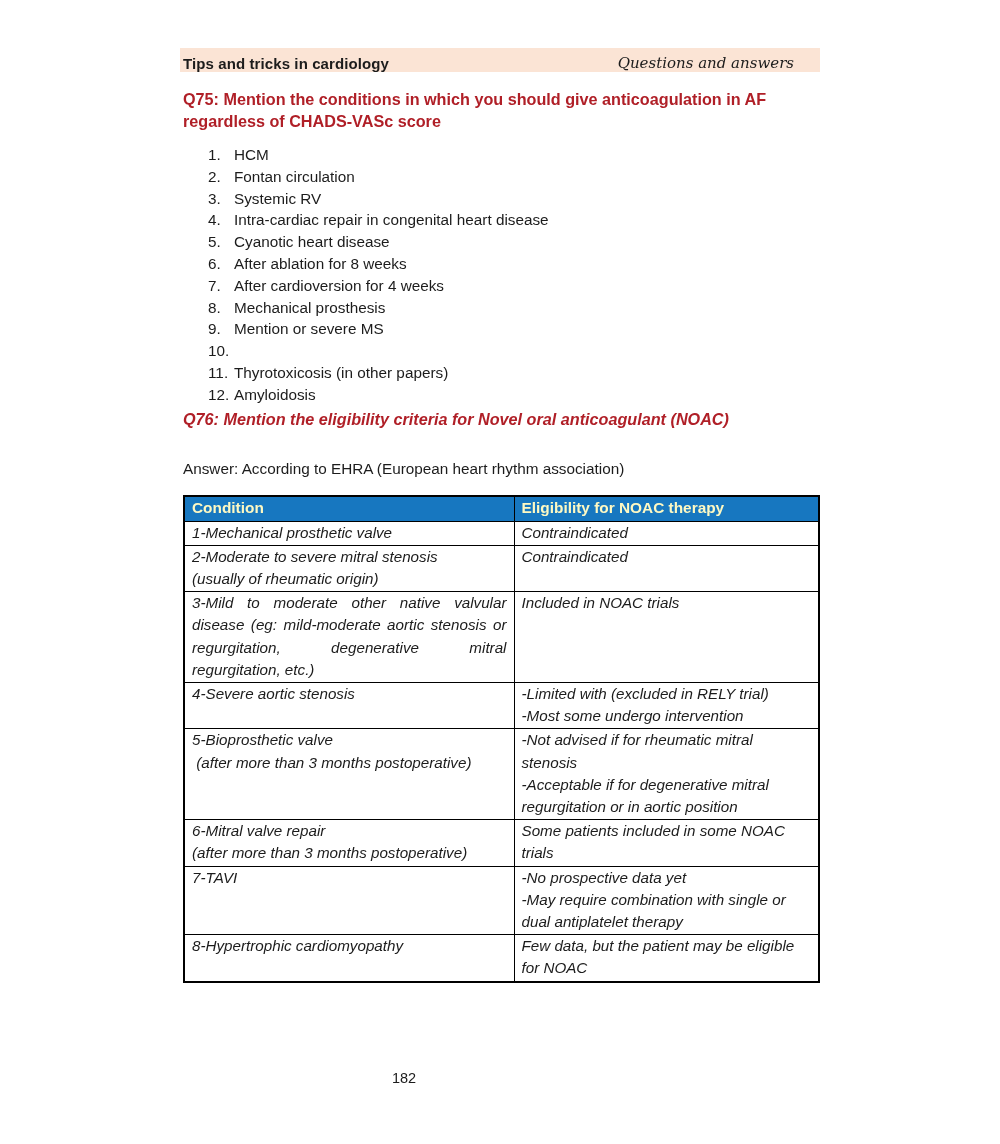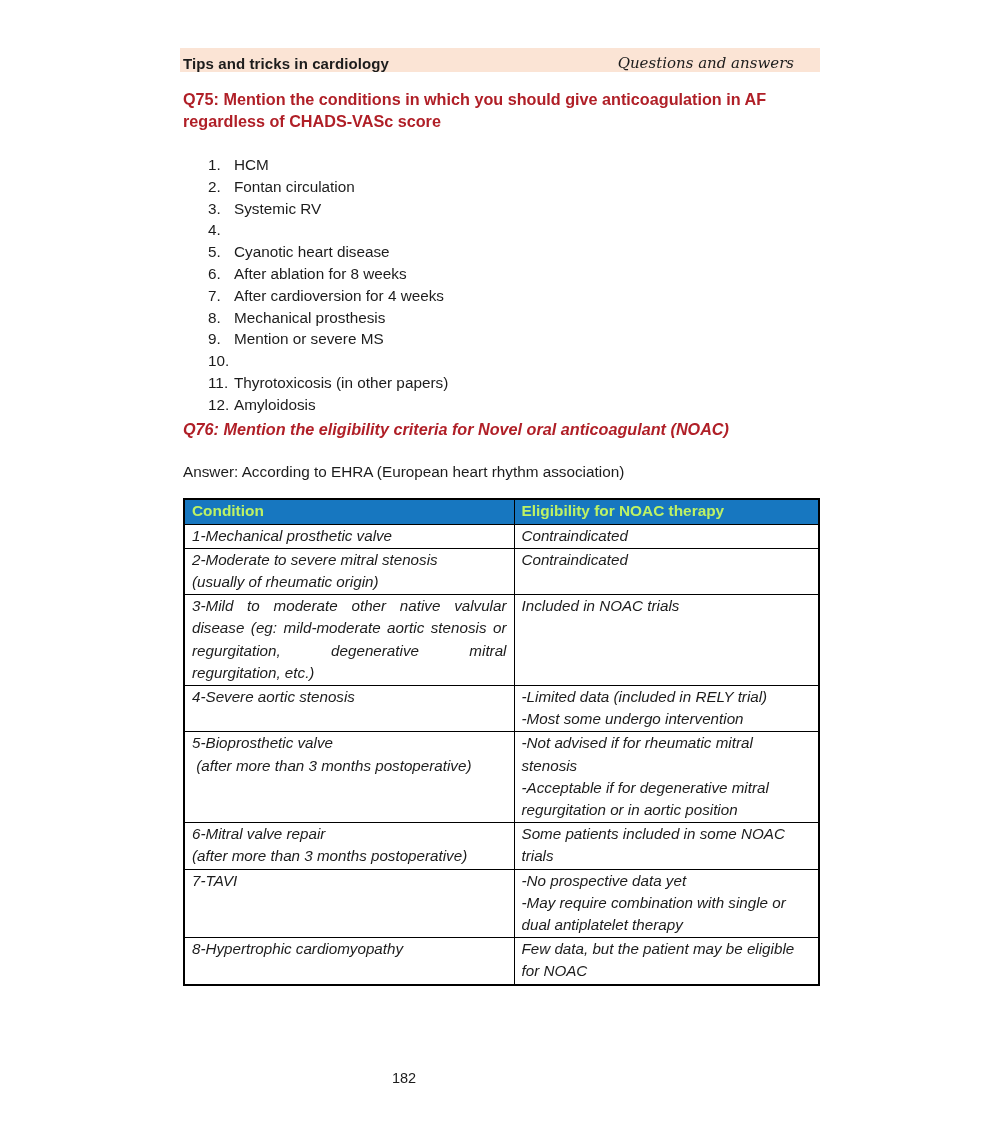--- a/index.html
+++ b/index.html
@@ -28,44 +28,44 @@
   }
   .band-left{font-weight:bold;font-size:15px;letter-spacing:0.1px;}
   .band-right{font-family:"DejaVu Serif", serif;font-style:italic;font-size:15px;}
 
   .content{
     position:absolute;left:183px;top:80px;width:635px;
   }
   .q-heading{
     color:var(--red);
     font-size:16.2px;font-weight:bold;line-height:22px;
-    margin:8px 0 22px 0;
+    margin:8px 0 12px 0;
   }
   ol.q-list{
     list-style:none;margin:0 0 2px 25px;padding:0;
   }
   ol.q-list li{
     display:flex;
     font-size:15.3px;line-height:21.8px;
   }
   ol.q-list .num{min-width:26px;flex:none;}
   .q76-heading{margin:2px 0 0 0;font-style:italic;}
   .answer{
     font-size:15.3px;line-height:22px;
-    margin:21px 0 15px 0;
+    margin:28px 0 15px 0;
   }
   table.noac{
     width:635px;
     border-collapse:collapse;
     border:2px solid #000;
     table-layout:fixed;
   }
   table.noac th{
     background:var(--blue);
-    color:#bef264;
+    color:#fef9c3;
     font-size:15.4px;font-weight:bold;
     text-align:left;
     padding:1px 7px 2px 7px;
     border:1px solid #000;
     height:21px;
   }
   table.noac col.c1{width:330px;}
   table.noac col.c2{width:305px;}
   table.noac td{
     vertical-align:top;
@@ -103,20 +103,21 @@
         <li>
           <span class="num">2.</span>
           <span class="txt">Fontan circulation</span>
         </li>
         <li>
           <span class="num">3.</span>
           <span class="txt">Systemic RV</span>
         </li>
         <li>
           <span class="num">4.</span>
+          <span class="txt">Intra-cardiac repair in congenital heart disease</span>
         </li>
         <li>
           <span class="num">5.</span>
           <span class="txt">Cyanotic heart disease</span>
         </li>
         <li>
           <span class="num">6.</span>
           <span class="txt">After ablation for 8 weeks</span>
         </li>
         <li>
@@ -183,21 +184,21 @@
             </td>
             <td>
               <div class="cell-line">Included in NOAC trials</div>
             </td>
           </tr>
           <tr>
             <td>
               <div class="cell-line">4-Severe aortic stenosis</div>
             </td>
             <td>
-              <div class="cell-line">-Limited data (included in RELY trial)</div>
+              <div class="cell-line">-Limited with (excluded in RELY trial)</div>
               <div class="cell-line">-Most some undergo intervention</div>
             </td>
           </tr>
           <tr>
             <td>
               <div class="cell-line">5-Bioprosthetic valve</div>
               <div class="cell-line"> (after more than 3 months postoperative)</div>
             </td>
             <td>
               <div class="cell-line">-Not advised if for rheumatic mitral stenosis</div>

